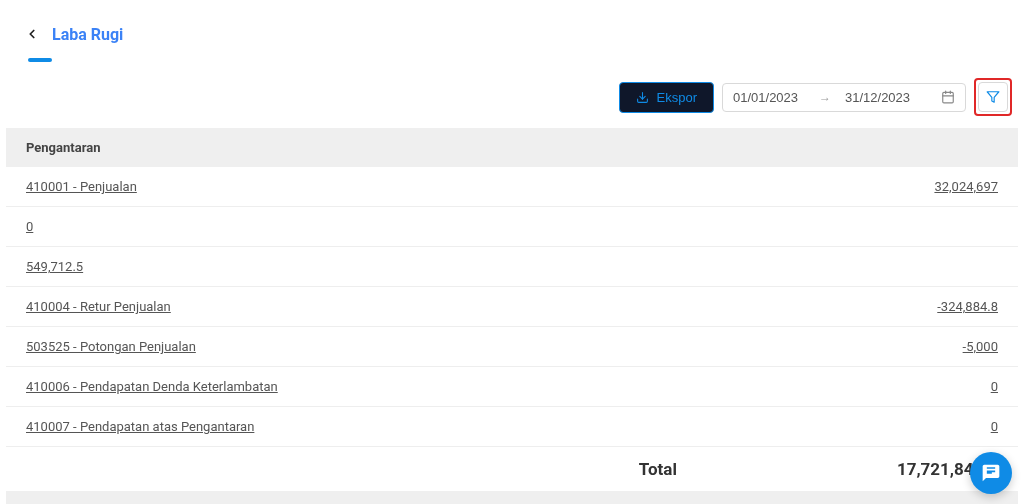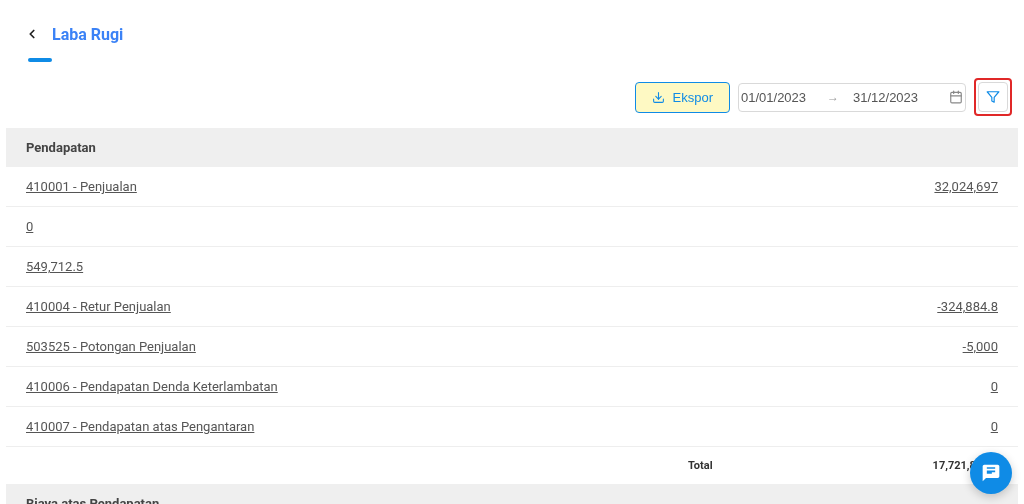--- a/index.html
+++ b/index.html
@@ -4,35 +4,35 @@
   <style>
     * { margin: 0; padding: 0; box-sizing: border-box; }
     body { font-family: -apple-system, BlinkMacSystemFont, "Segoe UI", Roboto, sans-serif; font-size: 13px; color: #333; background: #fff; width: 1024px; }
     .container { padding: 10px 6px 12px 6px; }
     .header { display: flex; align-items: center; padding: 14px 12px 10px 16px; }
     .back-chevron { width: 20px; height: 20px; display: inline-flex; align-items: center; justify-content: center; margin-right: 10px; cursor: pointer; }
     .back-chevron svg { width: 14px; height: 14px; }
     .title { font-size: 16px; font-weight: 700; color: #3b82f6; }
     .blue-bar { width: 24px; height: 4px; background: #0F8BE6; border-radius: 2px; margin: 4px 0 16px 22px; }
     .toolbar { display: flex; justify-content: flex-end; align-items: center; gap: 8px; padding: 0 6px 12px 6px; }
-    .ekspor-btn { display: inline-flex; align-items: center; gap: 8px; border: 1px solid #0F8BE6; color: #0F8BE6; background: #fef9c3; border-radius: 4px; padding: 7px 16px; font-size: 13px; cursor: pointer; }
+    .ekspor-btn { display: inline-flex; align-items: center; gap: 8px; border: 1px solid #0F8BE6; color: #0F8BE6; background: #0f172a; border-radius: 4px; padding: 7px 16px; font-size: 13px; cursor: pointer; }
     .ekspor-btn svg { width: 13px; height: 13px; }
-    .date-range { display: inline-flex; align-items: center; border: 1px solid #d9d9d9; border-radius: 4px; padding: 6px 2px; font-size: 13px; color: #555; background:#fff; gap: 14px; }
+    .date-range { display: inline-flex; align-items: center; border: 1px solid #d9d9d9; border-radius: 4px; padding: 6px 10px; font-size: 13px; color: #555; background:#fff; gap: 14px; }
     .date-range .arrow { color: #999; font-size: 12px; }
     .date-range .cal { margin-left: 10px; color: #888; display:inline-flex; }
     .date-range .cal svg { width: 14px; height: 14px; }
     .filter-btn { display: inline-flex; align-items: center; justify-content: center; width: 30px; height: 30px; border: 1px solid #d9d9d9; color: #0F8BE6; border-radius: 4px; cursor: pointer; background: #fff; }
     .filter-btn svg { width: 14px; height: 14px; }
     .filter-highlight { border: 2px solid #E02828; border-radius: 4px; padding: 2px; }
     .section-header { background: #efefef; padding: 12px 20px; font-size: 13px; font-weight: 700; color: #444; }
     .row { display: flex; justify-content: space-between; align-items: center; padding: 12px 20px; border-top: 1px solid #eee; font-size: 13px; color: #555; text-decoration: underline; }
     .row:first-of-type { border-top: none; }
     .row .label {}
     .row .value { text-align: right; }
-    .total-row { display: flex; justify-content: space-between; align-items: center; padding: 12px 20px; border-top: 1px solid #eee; font-weight: 700; font-size: 11px; color: #333; }
+    .total-row { display: flex; justify-content: space-between; align-items: center; padding: 12px 20px; border-top: 1px solid #eee; font-weight: 700; font-size: 17px; color: #333; }
     .total-row .label { margin-left: auto; margin-right: 220px; }
     .fab { position: fixed; width: 42px; height: 42px; border-radius: 50%; background: #0F8BE6; display: flex; align-items: center; justify-content: center; box-shadow: 0 3px 10px rgba(0,0,0,0.2); cursor: pointer; left: 970px; top: 452px; }
     .fab svg { width: 20px; height: 20px; }
     .date-input { border: none; outline: none; width: 72px; font-size: 13px; color: #555; background: transparent; text-align: left; }
   </style>
 </head>
 <body>
 
 <div class="container">
 
@@ -70,21 +70,21 @@
     </div>
     <span class="filter-highlight">
       <span class="filter-btn">
         <svg viewBox="0 0 24 24" fill="none" stroke="#0F8BE6" stroke-width="2" stroke-linecap="round" stroke-linejoin="round">
             <polygon points="22 3 2 3 10 12.46 10 19 14 21 14 12.46 22 3"></polygon>
           </svg>
       </span>
     </span>
   </div>
 
-  <div class="section-header">Pendapatan</div>
+  <div class="section-header">Pengantaran</div>
   <div>
     <div class="row">
       <span class="label">410001 - Penjualan</span>
       <span class="value">32,024,697</span>
     </div>
     <div class="row">
       <span class="value">0</span>
     </div>
     <div class="row">
       <span class="value">549,712.5</span>

